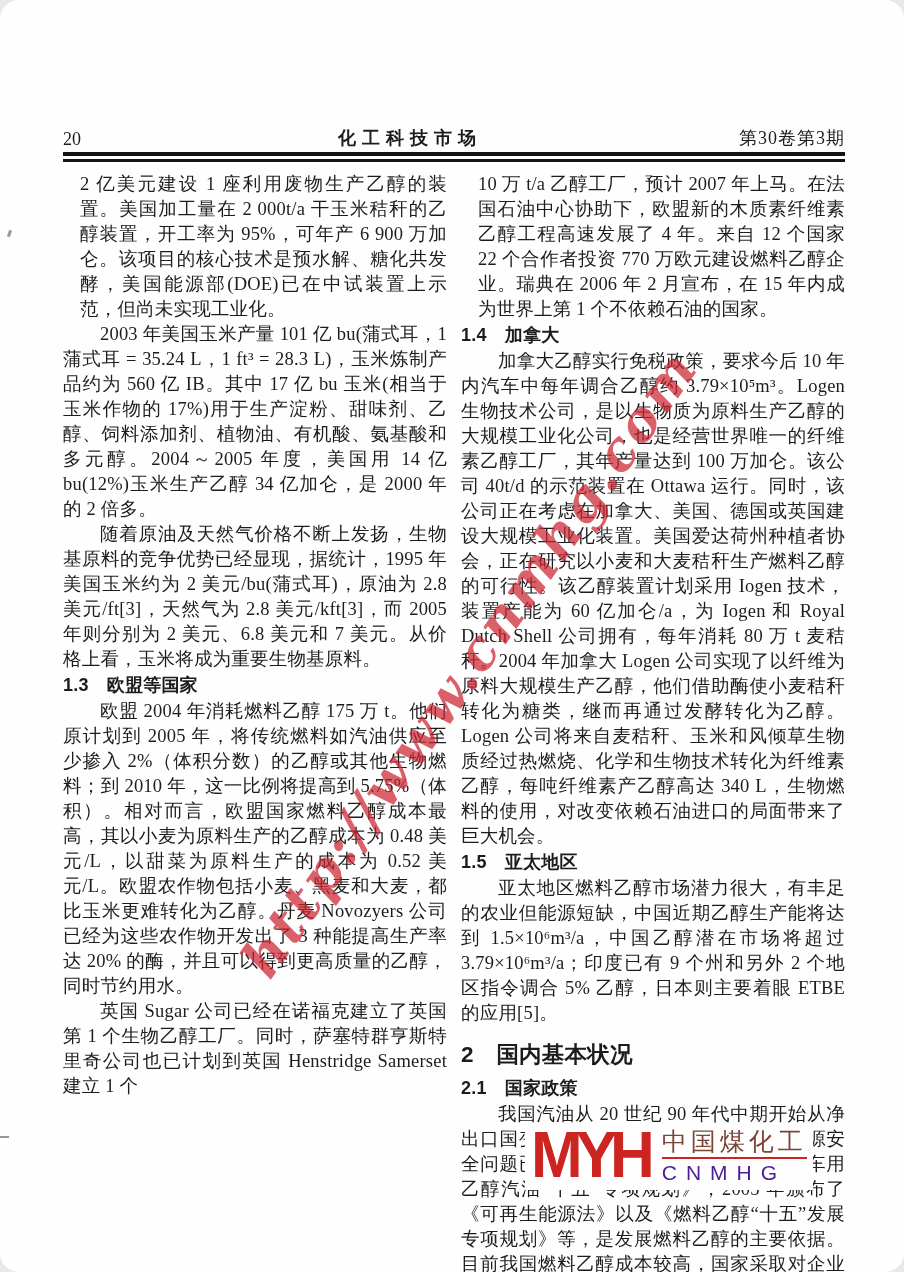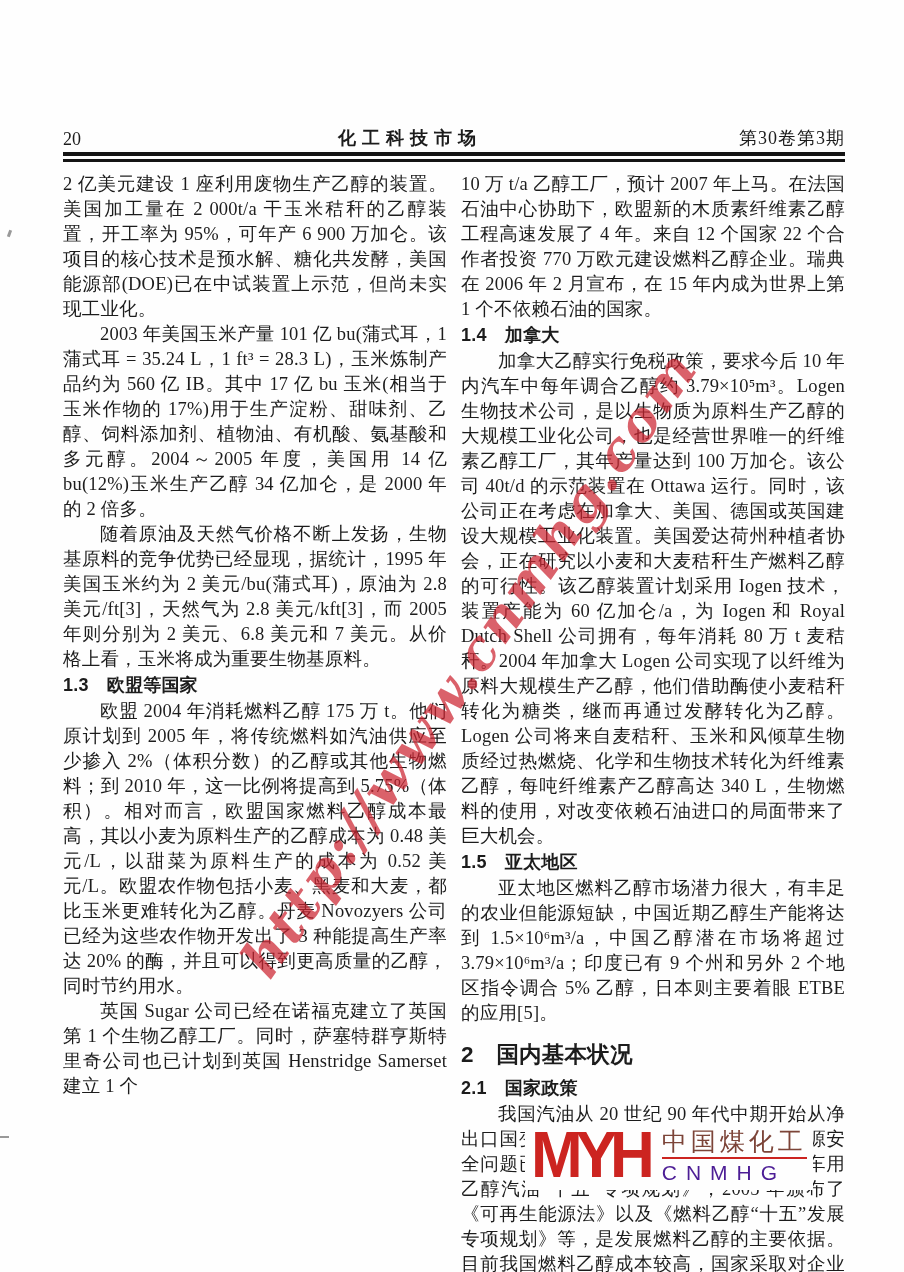--- a/index.html
+++ b/index.html
@@ -4,20 +4,21 @@
 <style>
   html,body{margin:0;padding:0;background:#e8e8e8;}
   .page{
     position:relative;
     width:904px;height:1272px;
     margin:0 auto;
     background:#fefefe;
     overflow:hidden;
     font-family:"Liberation Serif","DejaVu Serif",serif;
     color:#1c1c1c;
+    border-radius:19px;
   }
   
   .header{
     position:absolute;left:63px;top:124px;width:782px;height:26px;
     display:flex;justify-content:space-between;align-items:flex-end;
     font-size:18px;
   }
   .header .jtitle{font-weight:bold;letter-spacing:6px;}
   .header .issue{letter-spacing:1px;}
   .rule{position:absolute;left:63px;width:782px;}
@@ -26,21 +27,21 @@
   
   .col{
     position:absolute;top:172px;width:384px;
     font-size:18.5px;line-height:25px;
     text-align:justify;letter-spacing:0.2px;
   }
   .col-left{left:63px;}
   .col-right{left:461px;}
   .blk{margin:0;}
   .blk.p{text-indent:2em;}
-  .blk.pcont{text-indent:0;}
+  .blk.pcont{text-indent:0;margin-left:17px;}
   .blk.h3{font-weight:bold;text-indent:0;padding:1px 0;font-family:"Liberation Sans","DejaVu Sans",sans-serif;font-size:18px;}
   .blk.h2{font-weight:bold;text-indent:0;font-size:22.5px;margin:16px 0 8px 0;font-family:"Liberation Sans","DejaVu Sans",sans-serif;}
   
   .watermark{
     position:absolute;left:228px;top:952px;
     transform:rotate(-55deg);transform-origin:left top;
     font-family:"DejaVu Serif",serif;
     font-style:italic;font-weight:bold;
     font-size:54px;letter-spacing:3px;
     color:rgba(204,36,48,0.72);

